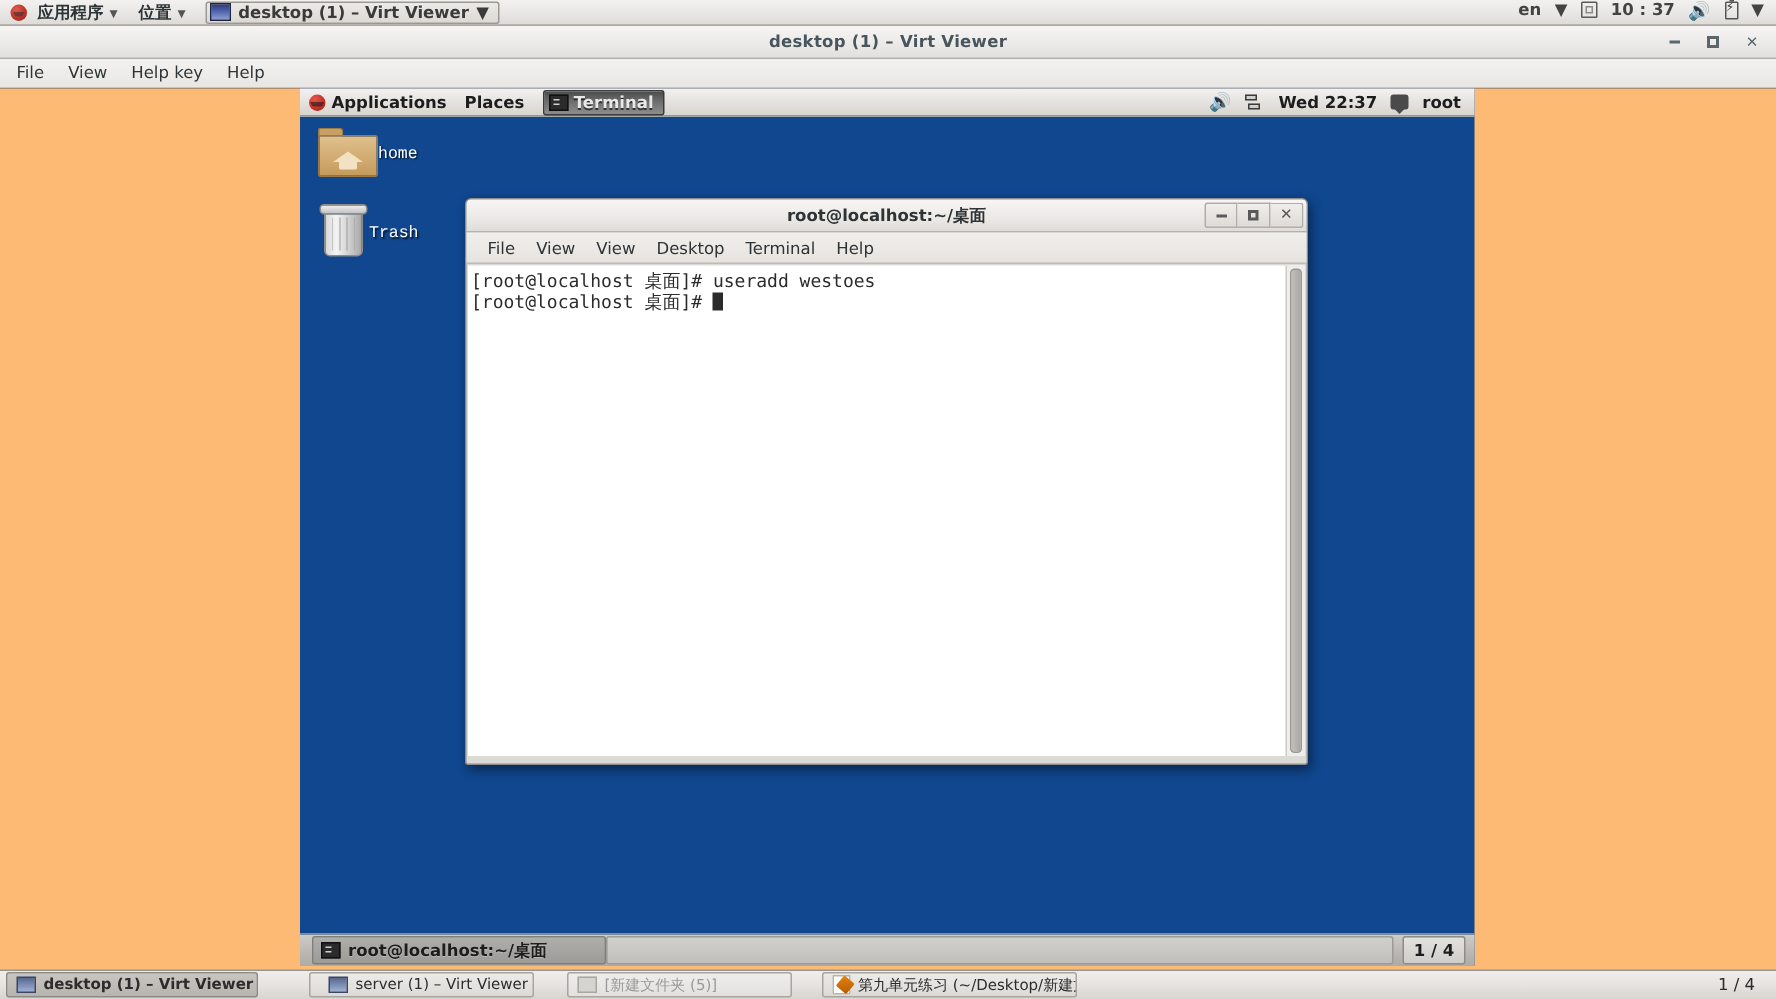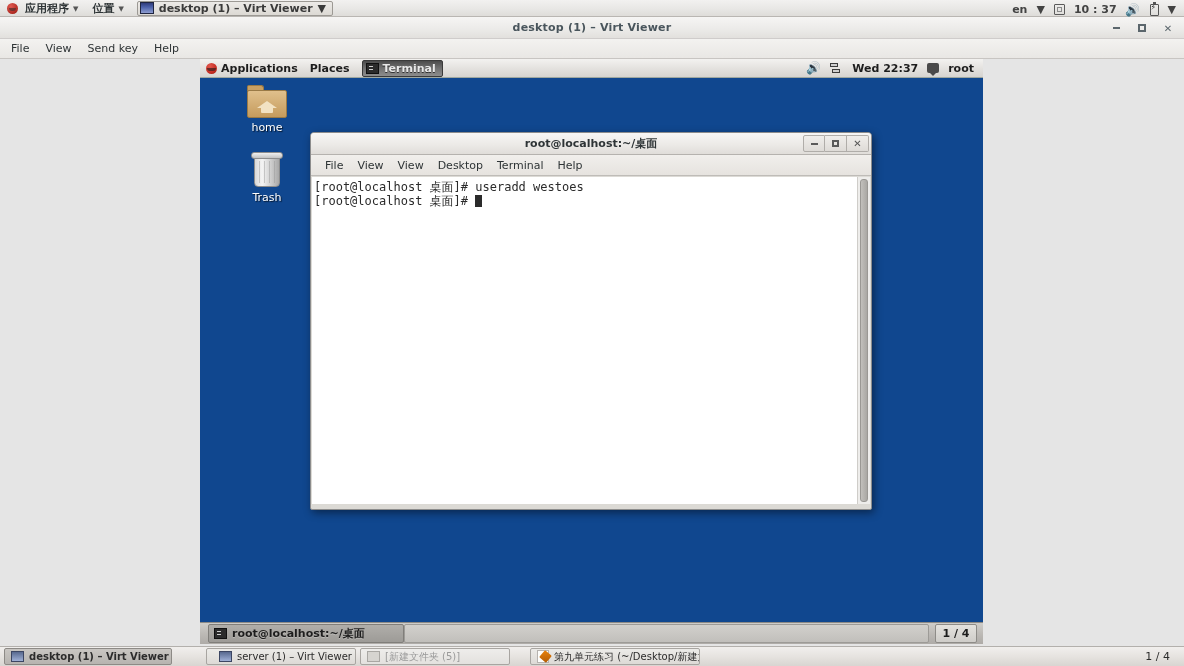--- a/index.html
+++ b/index.html
@@ -12,21 +12,21 @@
     font-size: 11px;
     -webkit-font-smoothing: antialiased;
   }
   #root { position: relative; width: 1184px; height: 666px; background: #000; }
 
   
   .os-panel {
     position: absolute; left: 0; top: 0; width: 1184px; height: 17px;
     background: linear-gradient(to bottom, #f2f1f0 0%, #e8e7e5 55%, #dedcd9 100%);
     border-bottom: 1px solid #b9b6b2;
-    display: flex; align-items: flex-end;
+    display: flex; align-items: flex-start;
     font-size: 11px; color: #2e3436;
   }
   .os-panel-left { display: flex; align-items: center; height: 100%; }
   .os-menu {
     display: flex; align-items: center; gap: 4px;
     padding: 0 7px; height: 100%; font-weight: 600; color: #2e3436;
   }
   .os-menu .caret { font-size: 7px; color: #555; position: relative; top: 1px; }
   .fedora-logo {
     width: 11px; height: 11px; border-radius: 50%;
@@ -75,21 +75,21 @@
 
   .vv-menubar {
     position: absolute; left: 0; top: 39px; width: 1184px; height: 20px;
     background: linear-gradient(to bottom,#f3f2f0,#e9e7e4);
     border-bottom: 1px solid #c8c5c2;
     display: flex; align-items: center; padding-left: 4px; gap: 2px;
   }
   .vv-menubar span { padding: 1px 7px; font-size: 11px; color: #2f3436; }
 
   
-  .guest-area { position: absolute; left: 0; top: 59px; width: 1184px; height: 587px; background: #e5e5e5; }
+  .guest-area { position: absolute; left: 0; top: 59px; width: 1184px; height: 587px; background: #fdba74; }
 
   
   .guest { position: absolute; left: 200px; top: 0px; width: 783px; height: 585px; background: #10478f; }
 
   
   .g-panel {
     position: absolute; left: 0; top: 0; width: 783px; height: 19px;
     background: linear-gradient(to bottom, #f3f2f0 0%, #e4e2df 52%, #d7d4d0 100%);
     border-bottom: 1px solid #9fa8a0;
     display: flex; align-items: center; font-size: 11px; color: #1d1d1d;
@@ -114,21 +114,21 @@
   .spk { font-size: 12px; line-height: 1; color: #2b2b2b; }
   .net-ico { width: 13px; height: 11px; position: relative; }
   .net-ico .b1, .net-ico .b2 { position: absolute; width: 8px; height: 4px; border: 1px solid #3b3b3b; background: #cfcfcf; }
   .net-ico .b1 { left: 0; top: 0; }
   .net-ico .b2 { left: 2px; top: 6px; }
   .usr-ico { width: 12px; height: 10px; background: #4a4a4a; border-radius: 2px; position: relative; }
   .usr-ico::after { content:""; position:absolute; left:2px; bottom:-3px; border-left:4px solid transparent; border-right:4px solid transparent; border-top:4px solid #4a4a4a;}
 
   
   .dicons { position: absolute; left: 0; top: 19px; width: 120px; }
-  .dicon { width: 110px; margin: 7px 0 0 12px; display: flex; flex-direction: column; align-items: center; }
+  .dicon { width: 110px; margin: 7px 0 0 12px; display: flex; flex-direction: row; align-items: center; font-family: Liberation Mono, monospace; }
   .dicon .lbl { margin-top: 3px; color: #fff; font-size: 11px; text-shadow: 1px 1px 1px rgba(0,0,0,.7); }
   .folder { width: 40px; height: 33px; position: relative; }
   .folder .tab { position:absolute; left:0; top:0; width:17px; height:6px; background:#c8a063; border-radius:2px 3px 0 0; border:1px solid #9a7a46; border-bottom:none;}
   .folder .body { position:absolute; left:0; top:5px; width:40px; height:28px; background:linear-gradient(to bottom,#e8c894,#cfa463); border:1px solid #9a7a46; border-radius:2px;}
   .folder.home .body { background: linear-gradient(to bottom,#e0c08c,#c59b5d); }
   .home-glyph { position:absolute; left: 10px; top: 12px; width: 20px; height: 14px; }
   .home-glyph::before { content:""; position:absolute; left:0; top:4px; width:0;height:0;
     border-left:10px solid transparent;border-right:10px solid transparent;border-bottom:7px solid #f2e2c3;}
   .home-glyph::after { content:""; position:absolute; left:4px; top:10px; width:12px; height:6px; background:#f2e2c3; border-radius:0 0 1px 1px;}
   .trash { width: 34px; height: 36px; position: relative; }
@@ -258,21 +258,21 @@
       <span class="vv-wb">
           <i class="sq"></i>
         </span>
       <span class="vv-wb">✕</span>
     </div>
   </div>
 
   <div class="vv-menubar">
     <span>File</span>
     <span>View</span>
-    <span>Send key</span>
+    <span>Help key</span>
     <span>Help</span>
   </div>
 
   <div class="guest-area">
     <div class="guest">
 
       <div class="g-panel">
         <div class="gm">
           <span class="g-hat"></span>
           <span>Applications</span>
@@ -360,21 +360,21 @@
 
   <div class="taskbar">
     <div class="tb-item active tb-w1">
       <span class="tb-icon-screen"></span>
       <span>desktop (1) – Virt Viewer</span>
     </div>
     <div class="tb-item tb-w2" style="margin-left:30px;">
       <span class="tb-icon-screen"></span>
       <span>server (1) – Virt Viewer</span>
     </div>
-    <div class="tb-item dim tb-w3" style="">
+    <div class="tb-item dim tb-w3" style="margin-left:18px;">
       <span class="tb-icon-folder"></span>
       <span>[新建文件夹 (5)]</span>
     </div>
     <div class="tb-item tb-w4" style="margin-left:16px;">
       <span class="tb-icon-doc"></span>
       <span>第九单元练习 (~/Desktop/新建文...</span>
     </div>
     <div class="tb-right">
       <span>1 / 4</span>
     </div>

